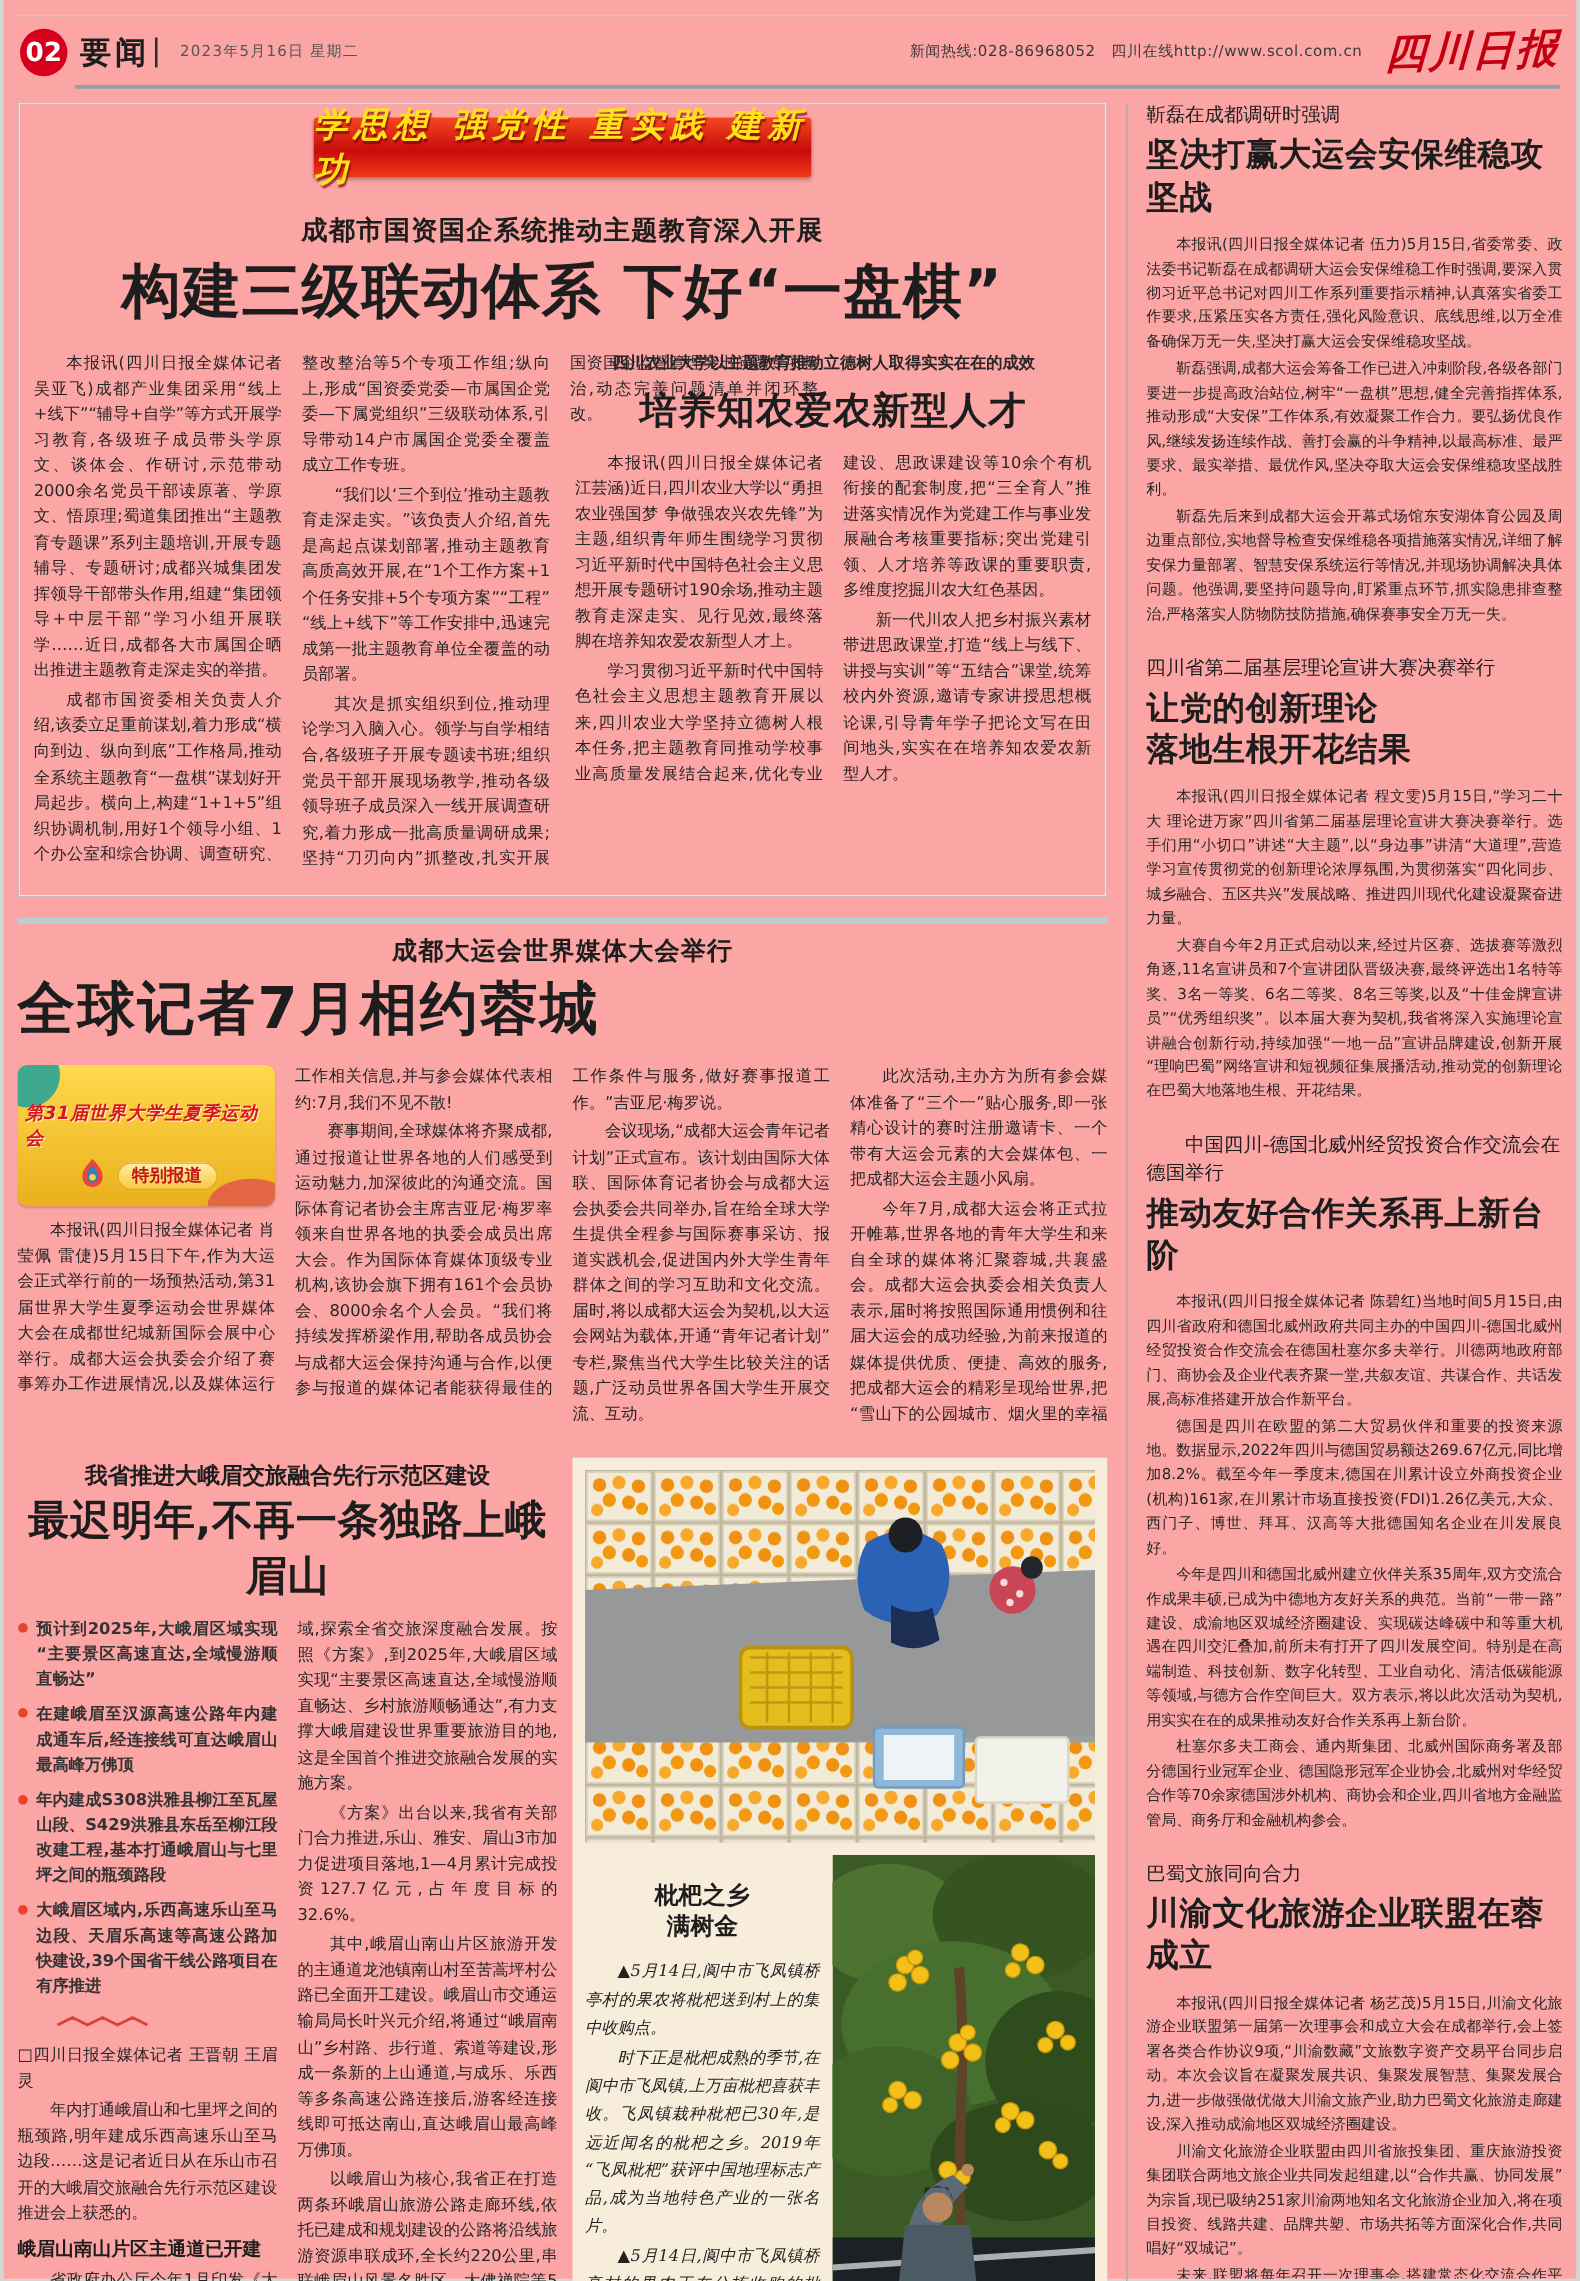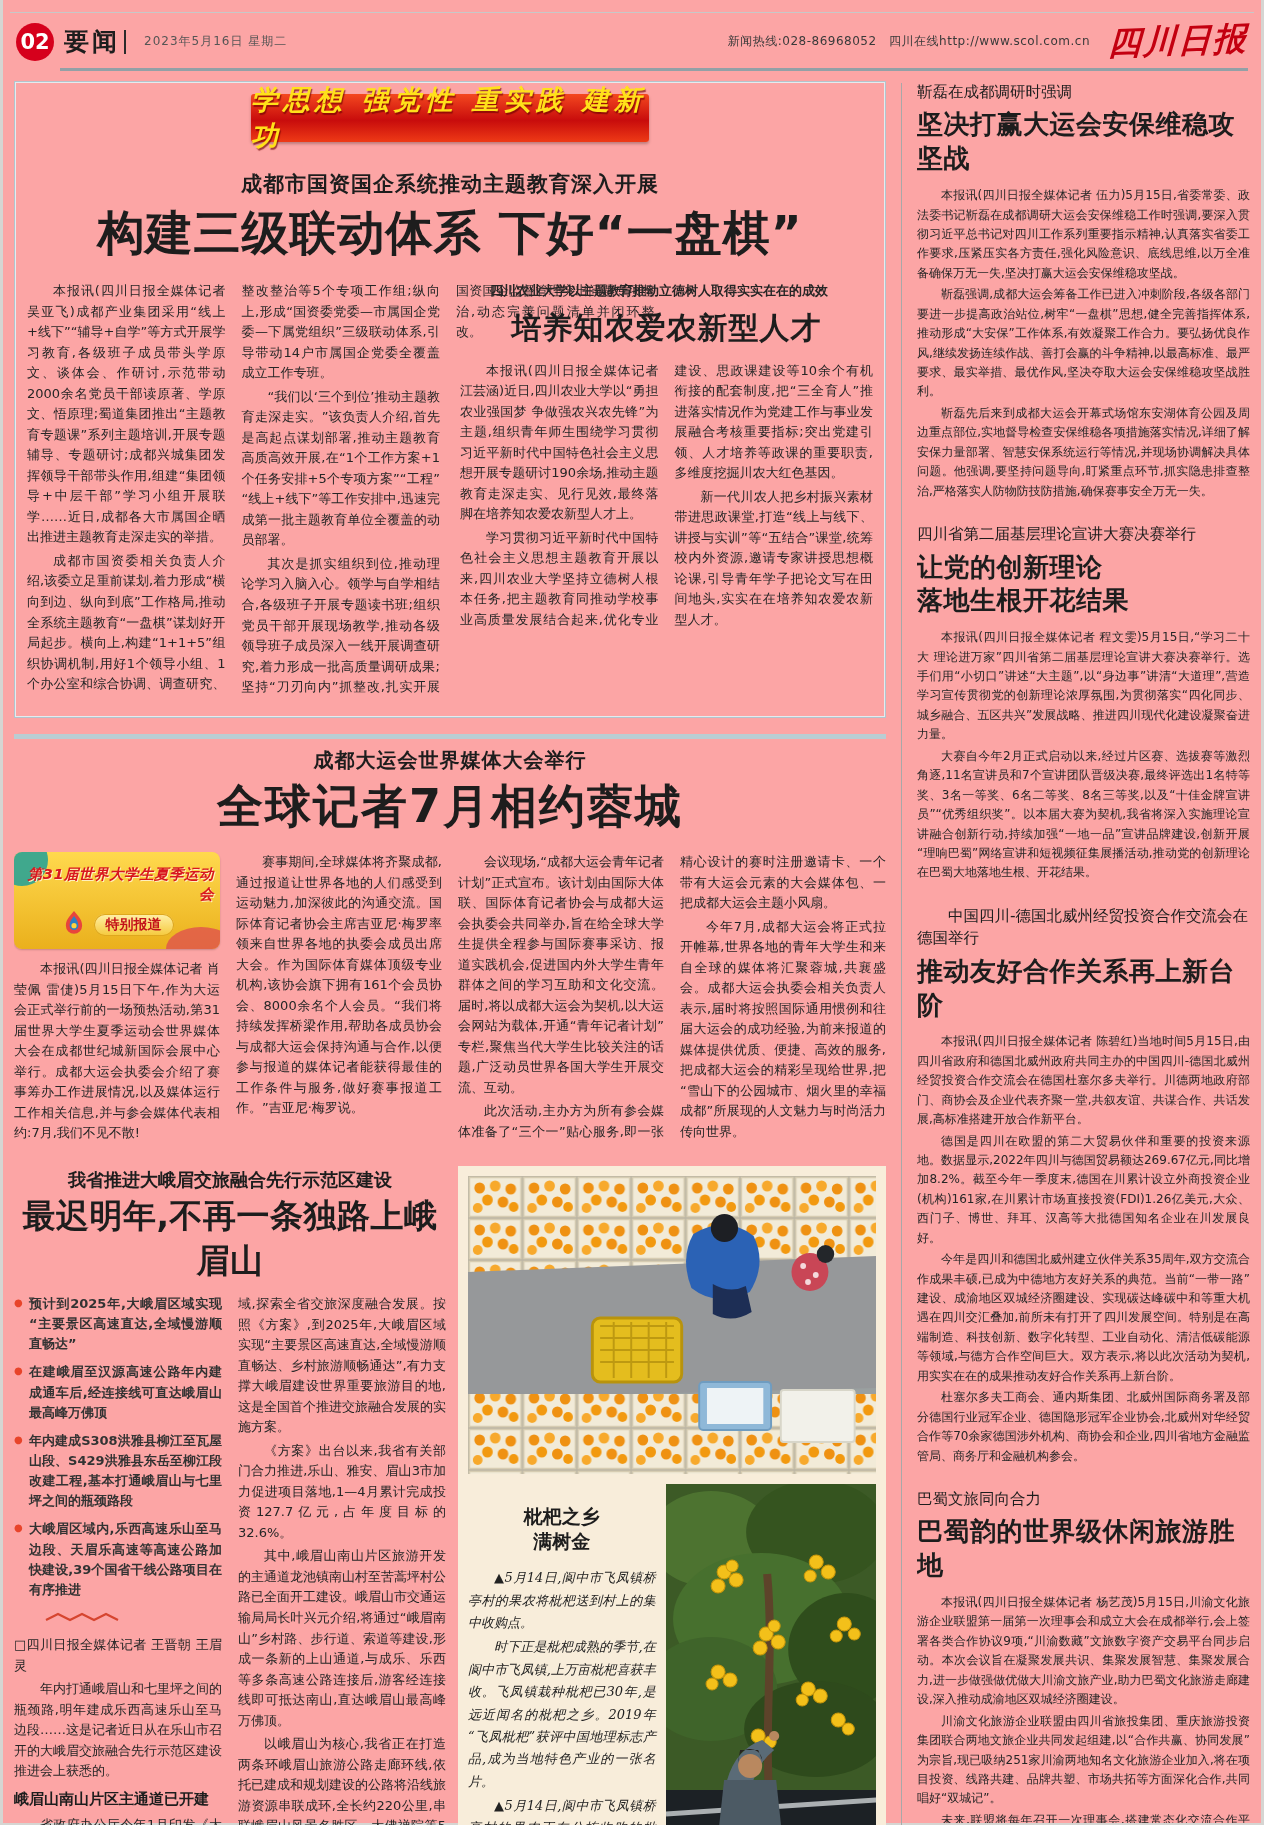--- a/index.html
+++ b/index.html
@@ -45,30 +45,30 @@
   .cols2 { column-count:2; column-gap:16px; height:100%; }
   .bodytext p, .r-body p { text-align:justify; text-indent:2em; }
   .bodytext p { font-size:13px; line-height:1.58; margin-bottom:3px; color:#262626;}
   .sub-kicker { font-size:16px; font-weight:bold; line-height:1.5; text-indent:2em; margin:0 4px 2px; }
   .sub-headline { text-align:center; font-size:30px; font-weight:900; margin:6px 0 12px; letter-spacing:1px;}
   .sub-body { height:300px; }
   
   .section-divider { height:5px; background:#b9cdd3; margin:16px 0 6px; }
   
   .media-kicker { text-align:center; font-weight:900; font-size:20px; margin:8px 0 0; letter-spacing:1px;}
-  .media-headline { text-align:center; font-size:46px; font-weight:900; margin:2px 0 14px; letter-spacing:2px;}
+  .media-headline { font-size:46px; font-weight:900; margin:2px 0 14px; letter-spacing:2px;}
   .media-body { column-count:4; column-gap:16px; height:306px; overflow:hidden; }
   .badge { break-inside:avoid; margin:0 0 10px; background:linear-gradient(180deg,#ffd94e,#eab01c);
     border-radius:8px; padding:12px 6px 9px; position:relative; overflow:hidden;
     box-shadow:0 1px 2px rgba(0,0,0,.2);}
   .badge::before { content:""; position:absolute; left:-18px; top:-18px; width:52px; height:52px;
     background:#2ba395; border-radius:50%; opacity:.9;}
   .badge::after { content:""; position:absolute; right:-16px; bottom:-22px; width:70px; height:44px;
     background:#e1584b; border-radius:50%; opacity:.85;}
-  .badge-top { position:relative; text-align:right; z-index:1;}
+  .badge-top { position:relative; text-align:left; z-index:1;margin-top:16px;}
   .badge-top span { color:#d8161f; font-weight:900; font-size:14.5px; font-style:italic;
     text-shadow:1px 1px 0 #fff0bd; letter-spacing:0.5px;}
   .badge-bottom { position:relative; display:flex; align-items:center; justify-content:center; gap:7px; margin-top:6px; z-index:1;}
   .badge-ribbon { background:linear-gradient(180deg,#fff0a8,#f5c93c); color:#c3121a; font-weight:900;
     font-size:14px; padding:2px 12px; border-radius:11px; box-shadow:inset 0 0 0 1px #dfa81e;}
   
   .bottom-row { display:flex; gap:12px; margin-top:8px; height:692px; overflow:hidden;}
   .emei { width:432px; flex:0 0 auto;}
   .emei-kicker { text-align:center; font-weight:900; font-size:18px; margin:2px 0 2px;}
   .emei-headline { text-align:center; font-size:33px; font-weight:900; margin:2px 0 10px; letter-spacing:0.5px;}
@@ -330,21 +330,21 @@
         <div class="r-body">
           <p>本报讯(四川日报全媒体记者 陈碧红)当地时间5月15日,由四川省政府和德国北威州政府共同主办的中国四川-德国北威州经贸投资合作交流会在德国杜塞尔多夫举行。川德两地政府部门、商协会及企业代表齐聚一堂,共叙友谊、共谋合作、共话发展,高标准搭建开放合作新平台。</p>
           <p>德国是四川在欧盟的第二大贸易伙伴和重要的投资来源地。数据显示,2022年四川与德国贸易额达269.67亿元,同比增加8.2%。截至今年一季度末,德国在川累计设立外商投资企业(机构)161家,在川累计市场直接投资(FDI)1.26亿美元,大众、西门子、博世、拜耳、汉高等大批德国知名企业在川发展良好。</p>
           <p>今年是四川和德国北威州建立伙伴关系35周年,双方交流合作成果丰硕,已成为中德地方友好关系的典范。当前“一带一路”建设、成渝地区双城经济圈建设、实现碳达峰碳中和等重大机遇在四川交汇叠加,前所未有打开了四川发展空间。特别是在高端制造、科技创新、数字化转型、工业自动化、清洁低碳能源等领域,与德方合作空间巨大。双方表示,将以此次活动为契机,用实实在在的成果推动友好合作关系再上新台阶。</p>
           <p>杜塞尔多夫工商会、通内斯集团、北威州国际商务署及部分德国行业冠军企业、德国隐形冠军企业协会,北威州对华经贸合作等70余家德国涉外机构、商协会和企业,四川省地方金融监管局、商务厅和金融机构参会。</p>
         </div>
       </article>
 
       <article>
         <p class="r-kicker">巴蜀文旅同向合力</p>
-        <h2 class="r-headline">巴蜀韵的世界级休闲旅游胜地</h2>
+        <h2 class="r-headline">川渝文化旅游企业联盟在蓉成立</h2>
         <div class="r-body">
           <p>本报讯(四川日报全媒体记者 杨艺茂)5月15日,川渝文化旅游企业联盟第一届第一次理事会和成立大会在成都举行,会上签署各类合作协议9项,“川渝数藏”文旅数字资产交易平台同步启动。本次会议旨在凝聚发展共识、集聚发展智慧、集聚发展合力,进一步做强做优做大川渝文旅产业,助力巴蜀文化旅游走廊建设,深入推动成渝地区双城经济圈建设。</p>
           <p>川渝文化旅游企业联盟由四川省旅投集团、重庆旅游投资集团联合两地文旅企业共同发起组建,以“合作共赢、协同发展”为宗旨,现已吸纳251家川渝两地知名文化旅游企业加入,将在项目投资、线路共建、品牌共塑、市场共拓等方面深化合作,共同唱好“双城记”。</p>
           <p>未来,联盟将每年召开一次理事会,搭建常态化交流合作平台,推动两地优质文旅资源共建共享,携手打造具有国际范、中国味、巴蜀韵的世界级休闲旅游胜地,助力成渝地区双城经济圈建设。</p>
 
         </div>
       </article>
 
     </div>
   </div>

